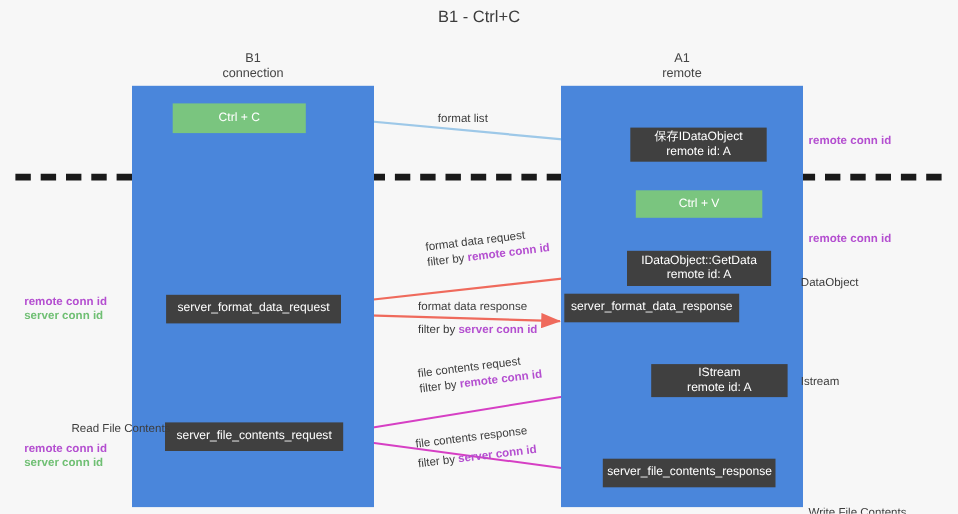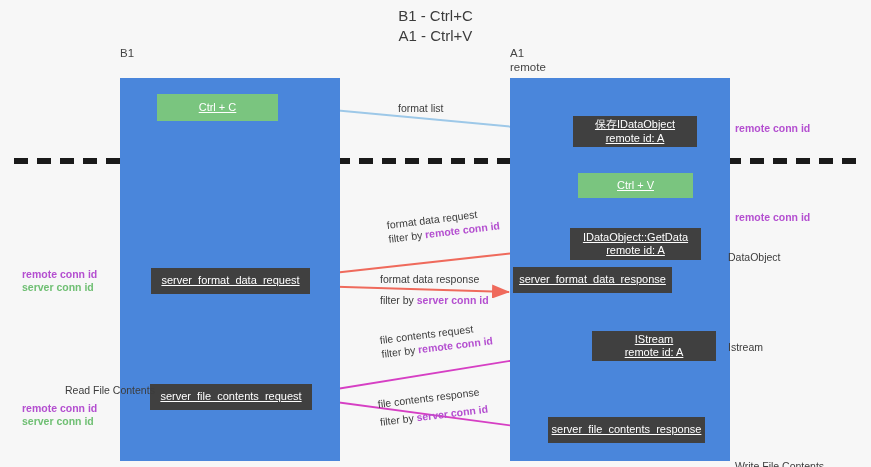--- a/index.html
+++ b/index.html
@@ -27,20 +27,21 @@
   #title {
     left: 0; right: 0; top: 6px;
     text-align: center;
     font-size: 15px;
     line-height: 20px;
     color: #3c3c3c;
   }
 
   
   .lane-header {
+    text-align: center;
     font-size: 11.5px;
     line-height: 14px;
     color: #444;
   }
   #lane-b1-header { left: 120px; width: 220px; top: 46px; }
   #lane-a1-header { left: 510px; width: 220px; top: 46px; }
 
   
   .lane {
     background: #4a86db;
@@ -48,28 +49,26 @@
     height: 383px;
   }
   #lane-b1 { left: 120px; width: 220px; }
   #lane-a1 { left: 510px; width: 220px; }
 
   
   .box {
     box-sizing: border-box;
     display: flex;
     flex-direction: column;
-    align-items: center;
     justify-content: center;
     color: #ffffff;
     font-size: 11px;
     line-height: 13.5px;
     text-align: center;
     padding: 2px 4px;
-    text-decoration: underline;
   }
   .box.green { background: #7ac57f; }
   .box.orange { background: #404040; }
   .box .l2 { display: block; }
 
   #box-ctrl-c { left: 157px; top: 94px; width: 121px; height: 27px; }
   #box-save-dataobject { left: 573px; top: 116px; width: 124px; height: 31px; }
   #box-ctrl-v { left: 578px; top: 173px; width: 115px; height: 25px; }
   #box-getdata { left: 570px; top: 228px; width: 131px; height: 32px; }
   #box-srv-fmt-req { left: 151px; top: 268px; width: 159px; height: 26px; }
@@ -152,25 +151,25 @@
   <line x1="590" y1="348" x2="318" y2="392" stroke="#d63fc4" stroke-width="1.8" marker-end="url(#ah-magenta)"></line>
 
   <line x1="313" y1="399" x2="544" y2="430" stroke="#d63fc4" stroke-width="1.8" marker-end="url(#ah-magenta)"></line>
 </svg>
 
 <div class="abs lane" id="lane-b1"></div>
 <div class="abs lane" id="lane-a1"></div>
 
 <div class="abs" id="title">
   <div>B1 - Ctrl+C</div>
-  <div>A1 - Ctrl+V</div>
 </div>
 
 <div class="abs lane-header" id="lane-b1-header">
   <div>B1</div>
+  <div>connection</div>
 </div>
 <div class="abs lane-header" id="lane-a1-header">
   <div>A1</div>
   <div>remote</div>
 </div>
 
 <div class="abs box green" id="box-ctrl-c">
   <span>Ctrl + C</span>
 </div>
 

